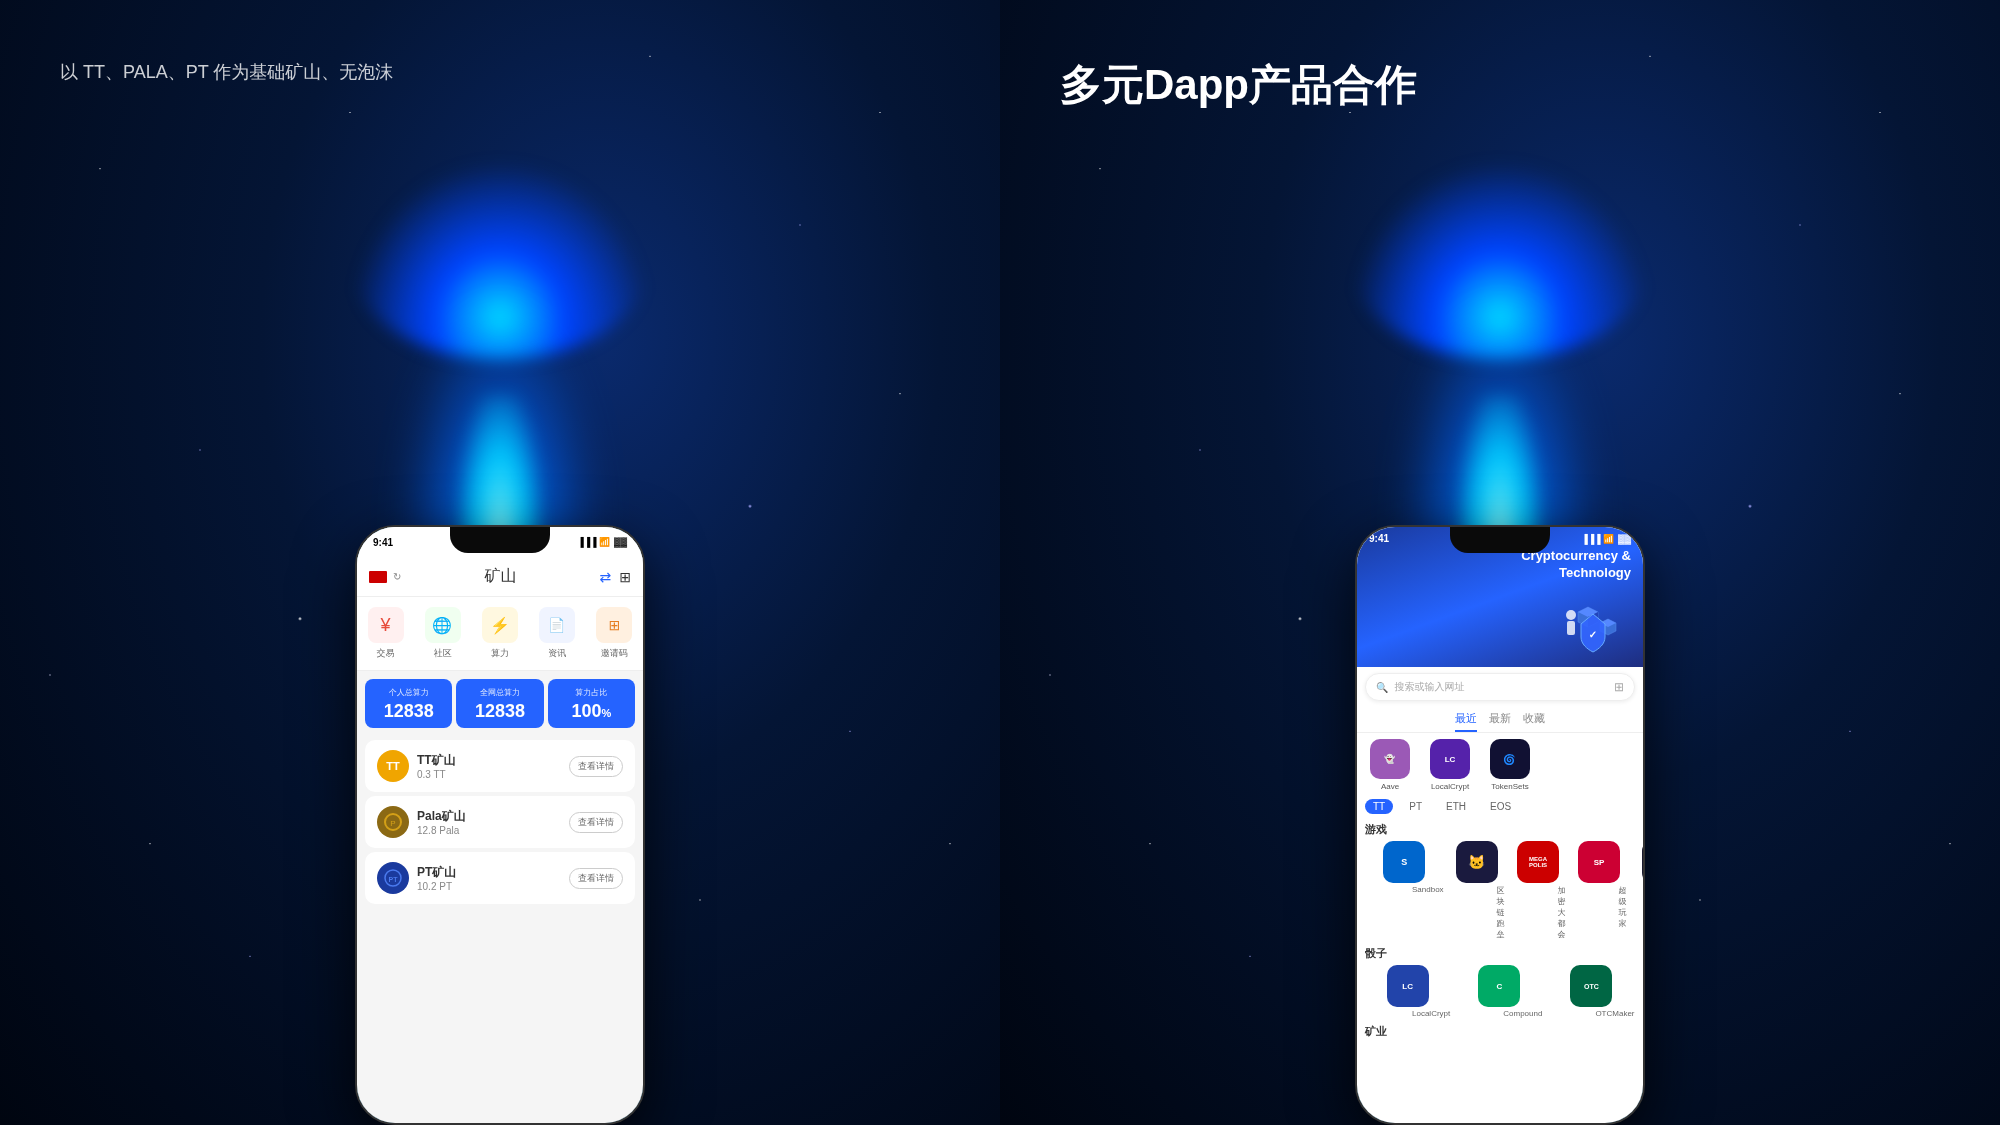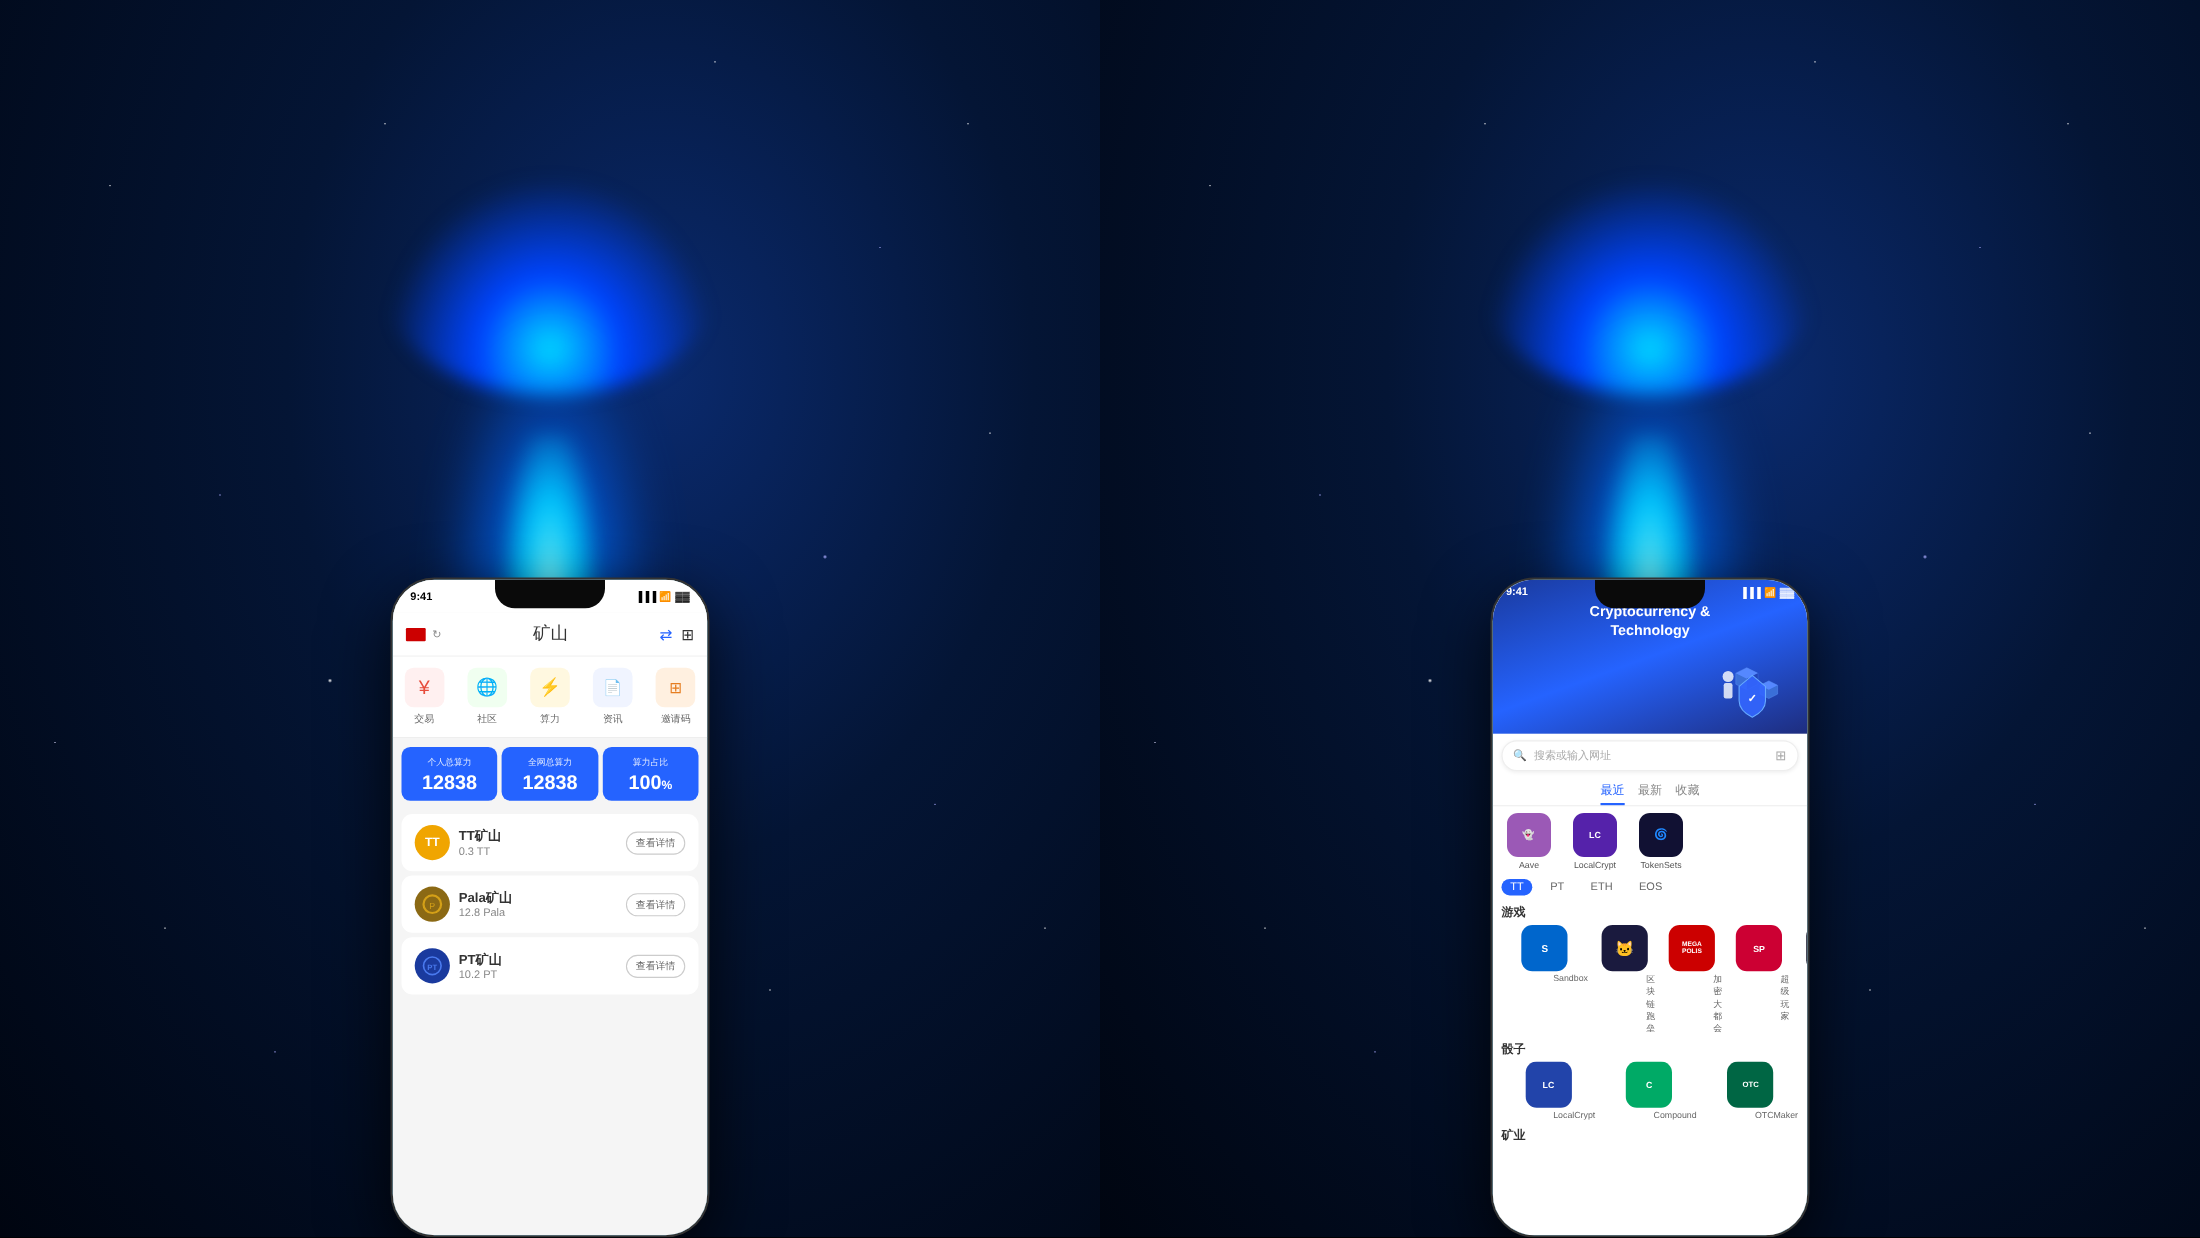--- a/index.html
+++ b/index.html
@@ -319,20 +319,21 @@
       text-align: center;
       width: 100%;
       margin-top: 4px;
     }
 
     .phone2-title-text {
       font-size: 13px;
       font-weight: 700;
       color: #fff;
       line-height: 1.3;
+      text-align: right;
     }
 
     .phone2-illustration {
       position: absolute;
       right: 10px;
       bottom: 0;
       width: 80px;
       height: 70px;
     }
 
@@ -509,20 +510,21 @@
   </style>
 </head>
 <body>
 
 <div class="panel">
   <div class="panel-bg"></div>
   <div class="stars"></div>
   <div class="nebula"></div>
 
   <div class="panel-header">
+    <div class="panel-subtitle">以 TT、PALA、PT 作为基础矿山、无泡沫</div>
   </div>
 
   <div class="planet-glow"></div>
   <div class="flame-glow"></div>
   <div class="flame-inner"></div>
 
   <div class="phone-container">
     <div class="phone">
       <div class="phone-notch"></div>
       <div class="phone-screen phone1-screen">
@@ -646,20 +648,21 @@
       </div>
     </div>
   </div>
 </div>
 
 <div class="panel">
   <div class="panel-bg"></div>
   <div class="stars"></div>
 
   <div class="panel-header">
+    <div class="panel-title">多元Dapp产品合作</div>
   </div>
 
   <div class="planet-glow"></div>
   <div class="flame-glow"></div>
   <div class="flame-inner"></div>
 
   <div class="phone-container">
     <div class="phone">
       <div class="phone-notch"></div>
       <div class="phone-screen phone2-screen">

